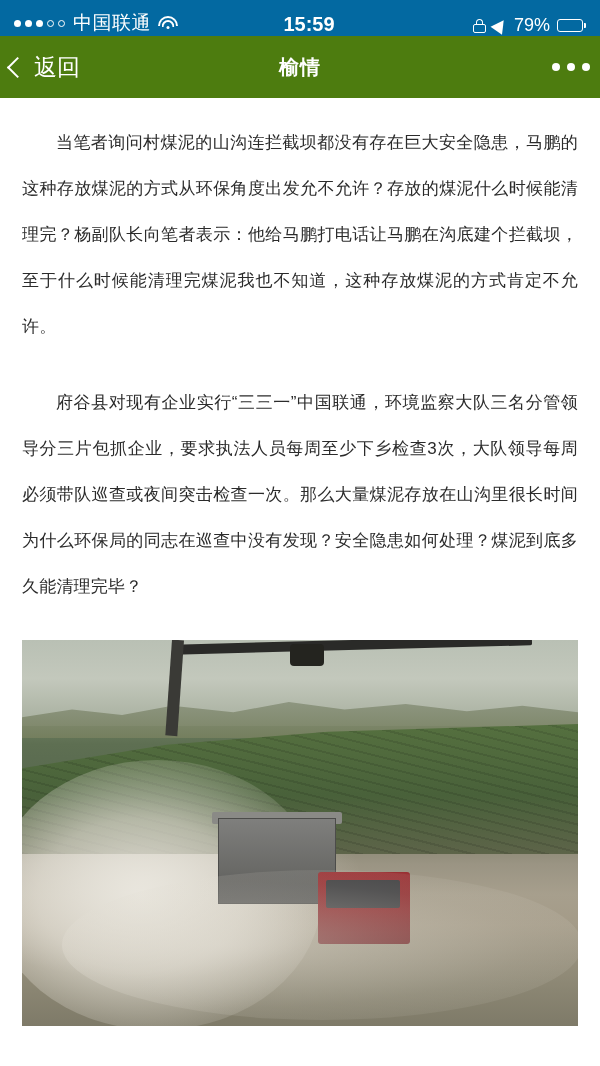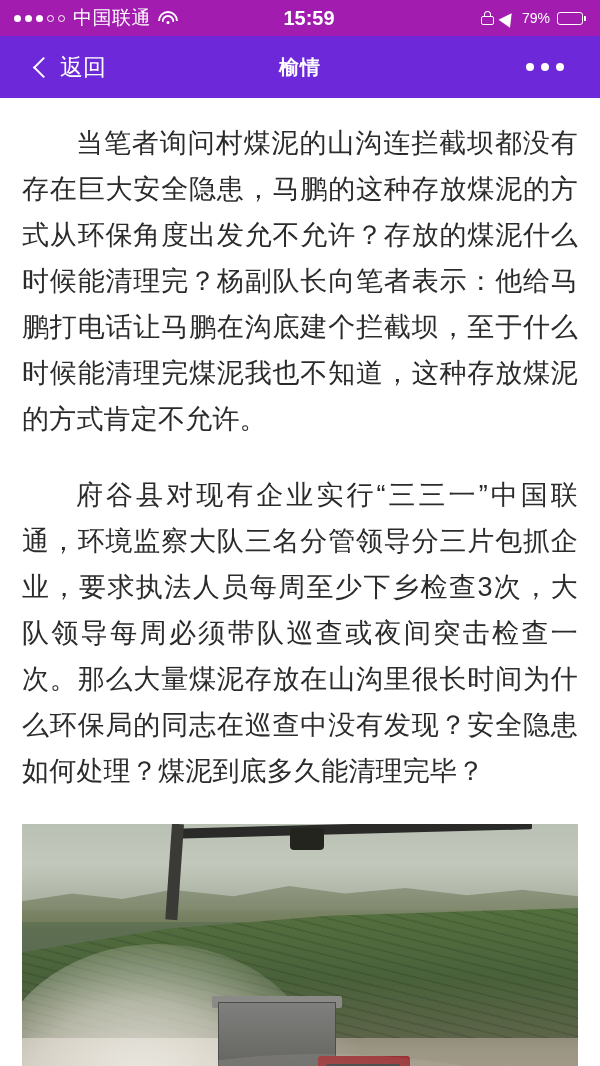--- a/index.html
+++ b/index.html
@@ -11,24 +11,24 @@
     width: 600px;
     height: 1066px;
     overflow: hidden;
     font-family: "Liberation Sans", sans-serif;
     -webkit-font-smoothing: antialiased;
   }
 
   
   .statusbar {
     height: 36px;
-    background: #a21caf;
+    background: #0369a1;
     color: #ffffff;
     display: flex;
-    align-items: center;
+    align-items: flex-end;
     padding: 0 14px;
     font-size: 19px;
     position: relative;
     box-sizing: border-box;
   }
   .sb-left {
     display: flex;
     align-items: center;
     gap: 8px;
   }
@@ -78,21 +78,21 @@
     text-align: center;
     font-size: 20px;
     font-weight: bold;
     pointer-events: none;
   }
   .sb-right {
     margin-left: auto;
     display: flex;
     align-items: center;
     gap: 7px;
-    font-size: 14px;
+    font-size: 18px;
   }
   .lock-icon {
     display: inline-block;
     width: 13px; height: 14px;
     position: relative;
   }
   .lock-icon .body {
     position: absolute;
     bottom: 0; left: 0;
     width: 13px; height: 9px;
@@ -136,25 +136,25 @@
   .battery .cap {
     width: 2px; height: 5px;
     background: #ffffff;
     margin-left: 1px;
     border-radius: 0 1px 1px 0;
   }
 
   
   .navbar {
     height: 62px;
-    background: #6d28d9;
+    background: #4d7c0f;
     color: #ffffff;
     display: flex;
     align-items: center;
-    padding: 0 36px;
+    padding: 0 10px;
     position: relative;
     box-sizing: border-box;
   }
   .nav-back {
     display: flex;
     align-items: center;
     gap: 7px;
     font-size: 23px;
     color: #ffffff;
     z-index: 2;
@@ -189,21 +189,21 @@
     border-radius: 50%;
     display: block;
   }
 
   
   .content {
     padding: 22px 22px 0 22px;
     box-sizing: border-box;
   }
   .para {
-    font-size: 27px;
+    font-size: 17px;
     line-height: 46px;
     color: #2b2b2b;
     text-indent: 2em;
     margin: 0 0 30px 0;
     text-align: justify;
     font-family: "Liberation Sans", sans-serif;
     letter-spacing: 0.2px;
   }
 
   

